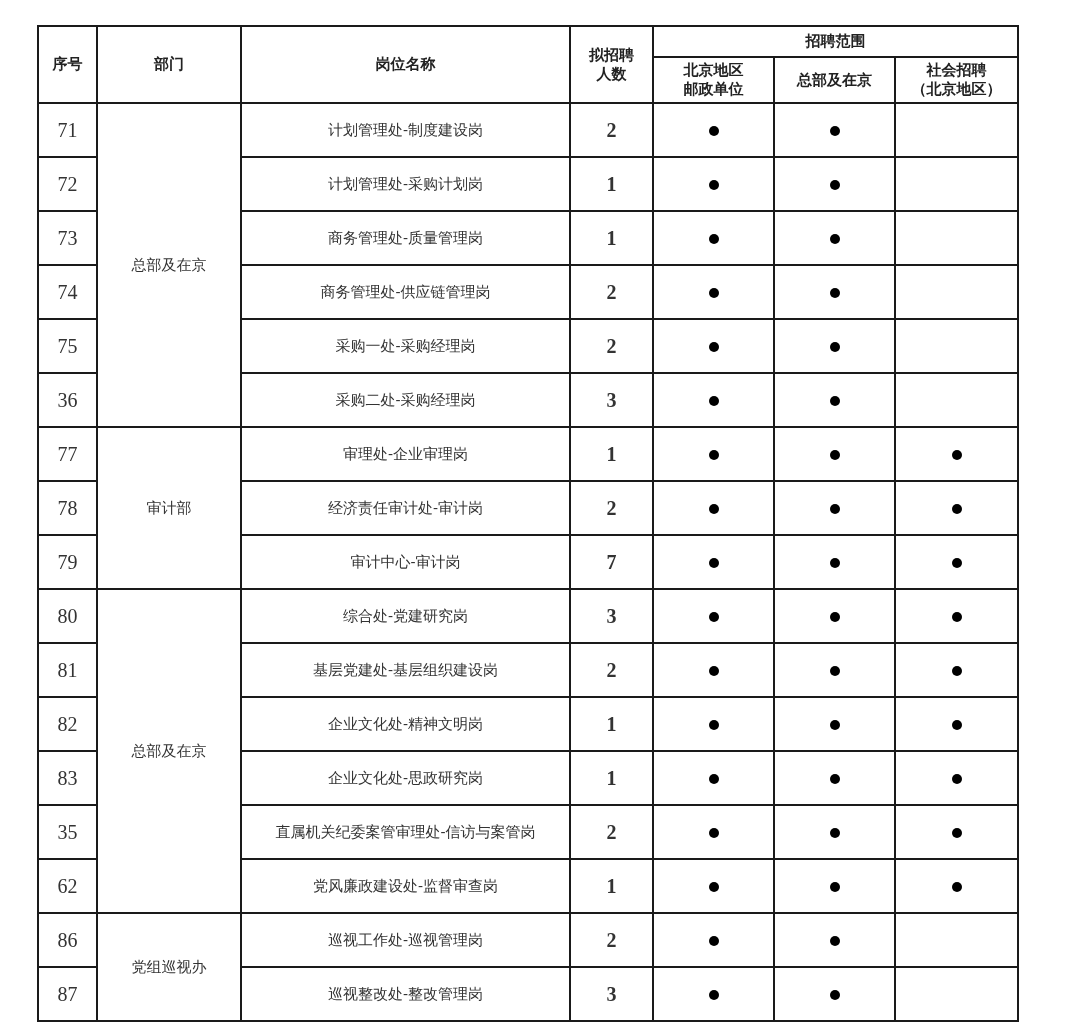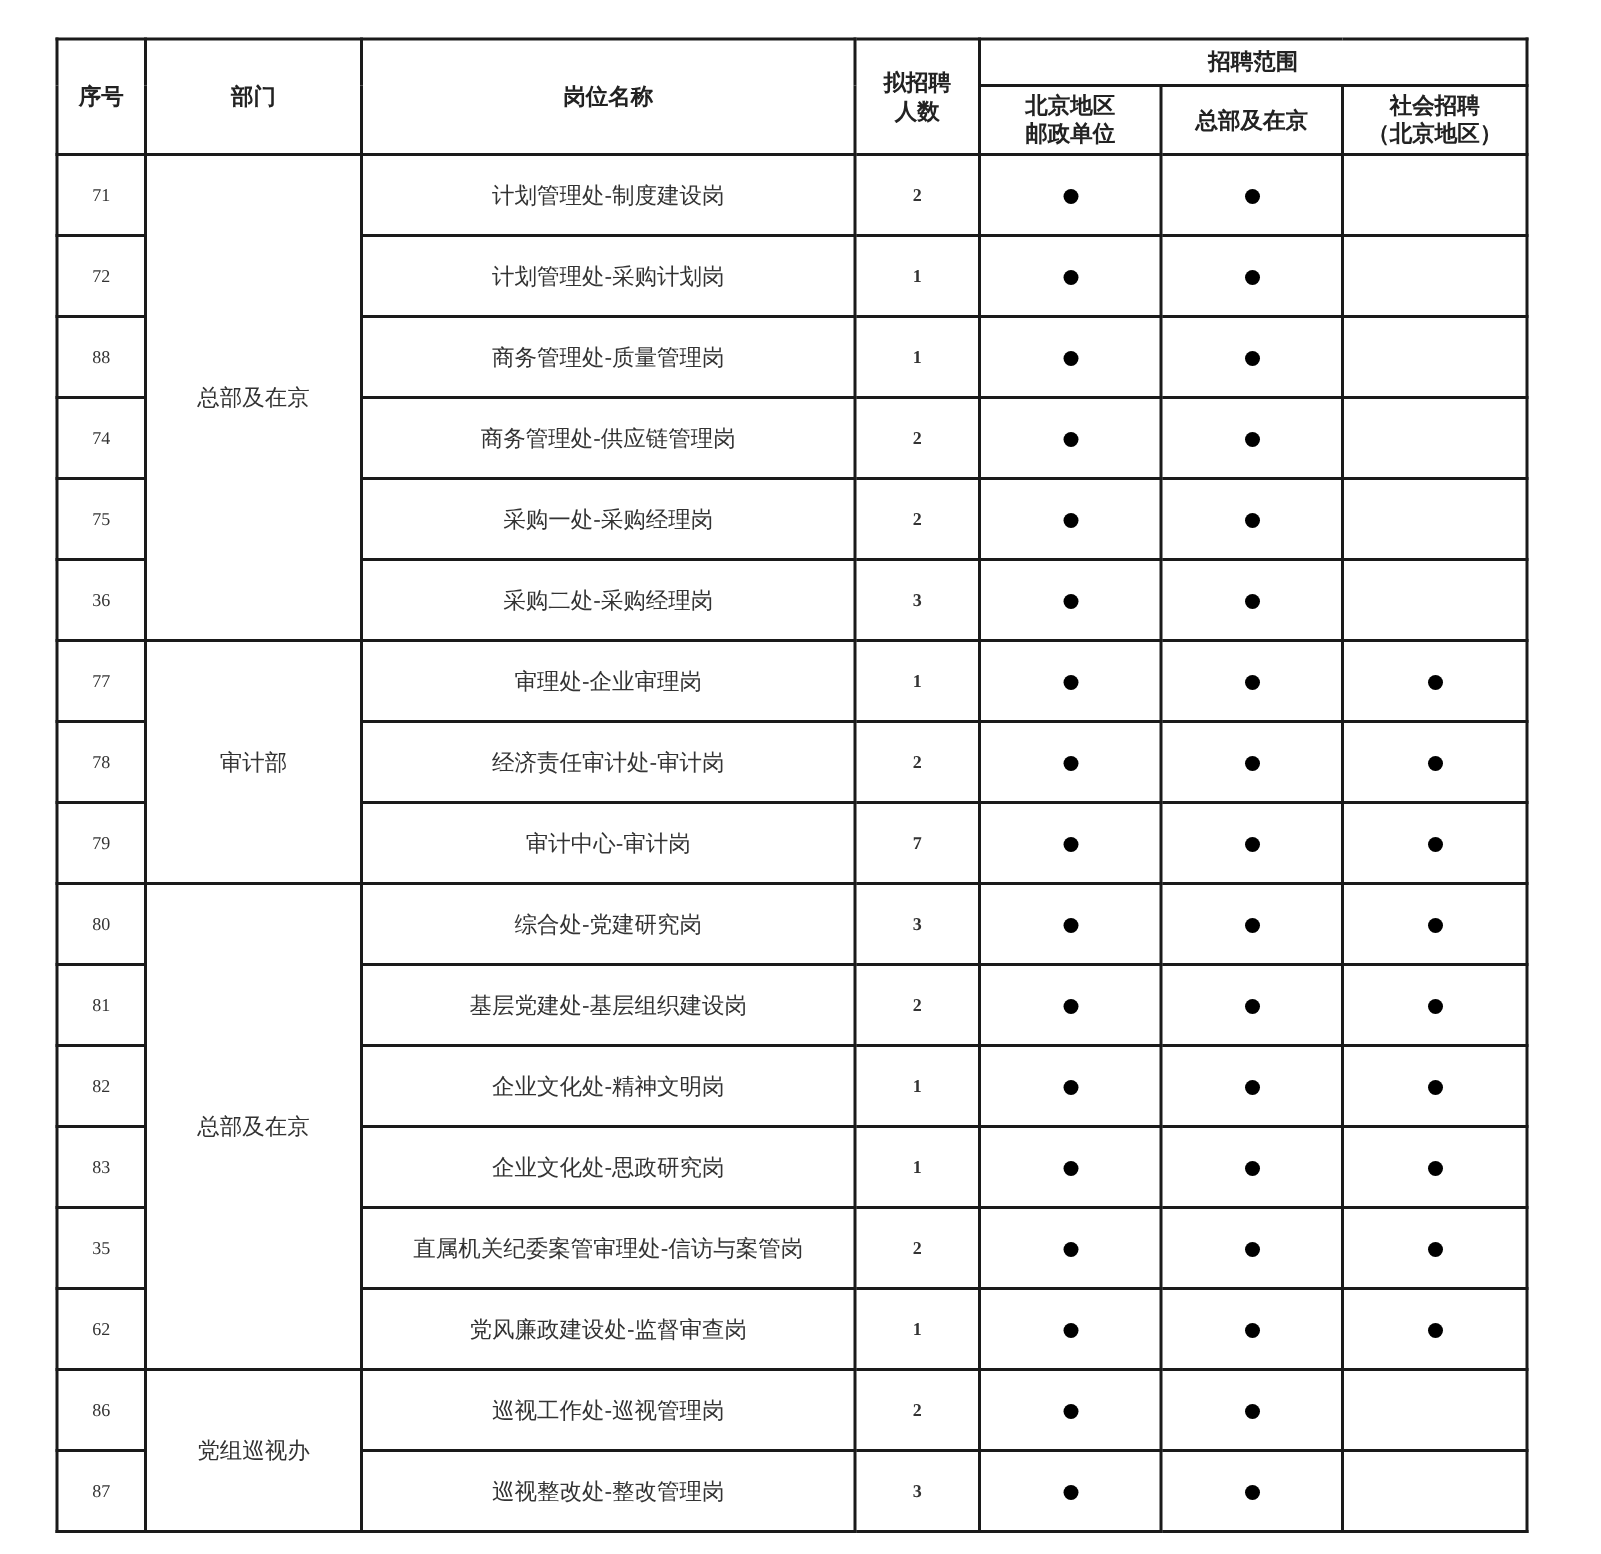--- a/index.html
+++ b/index.html
@@ -6,21 +6,21 @@
   body { width:1067px; height:1036px; position:relative; overflow:hidden;
          font-family:"DejaVu Serif","Liberation Serif",serif; color:#222; }
   table.grid { position:absolute; left:37px; top:25px; border-collapse:collapse;
                table-layout:fixed; width:980px; }
   table.grid td, table.grid th { border:2px solid #1a1a1a; text-align:center; vertical-align:middle;
                padding:0; overflow:hidden; white-space:nowrap; }
   th { font-family:"DejaVu Sans","Liberation Sans",sans-serif; font-weight:bold; font-size:15px; color:#222; line-height:19px; }
   th.top2 { height:29px; }
   th.sub { height:44px; }
   td { height:52px; font-size:15px; color:#333; }
-  td.num, td.cnt { font-family:"Liberation Serif","DejaVu Serif",serif; font-size:12px; }
+  td.num, td.cnt { font-family:"Liberation Serif","DejaVu Serif",serif; font-size:20px; }
   td.cnt { font-weight:bold; }
   .dot { display:inline-block; width:10px; height:10px; border-radius:50%; background:#000; vertical-align:middle; }
   .ml { display:block; }
 </style>
 </head>
 <body>
 
 <table class="grid">
   <colgroup>
     <col style="width:59px">
@@ -66,21 +66,21 @@
       </tr>
       <tr>
         <td class="num">72</td>
         <td>计划管理处-采购计划岗</td>
         <td class="cnt">1</td>
         <td><span class="dot"></span></td>
         <td><span class="dot"></span></td>
         <td></td>
       </tr>
       <tr>
-        <td class="num">88</td>
+        <td class="num">73</td>
         <td>商务管理处-质量管理岗</td>
         <td class="cnt">1</td>
         <td><span class="dot"></span></td>
         <td><span class="dot"></span></td>
         <td></td>
       </tr>
       <tr>
         <td class="num">74</td>
         <td>商务管理处-供应链管理岗</td>
         <td class="cnt">2</td>

